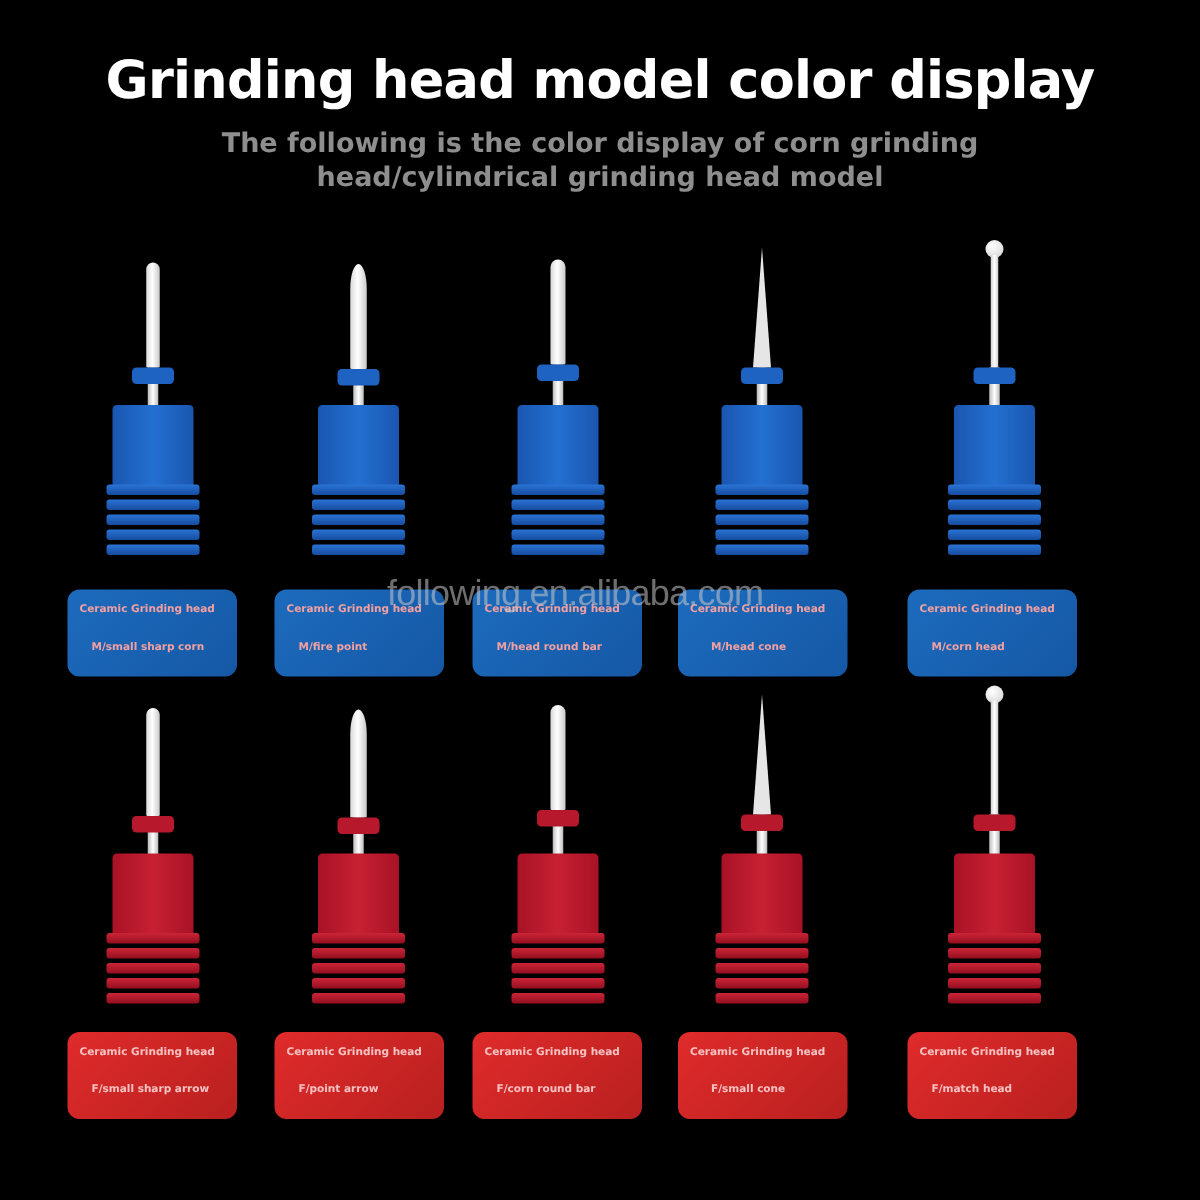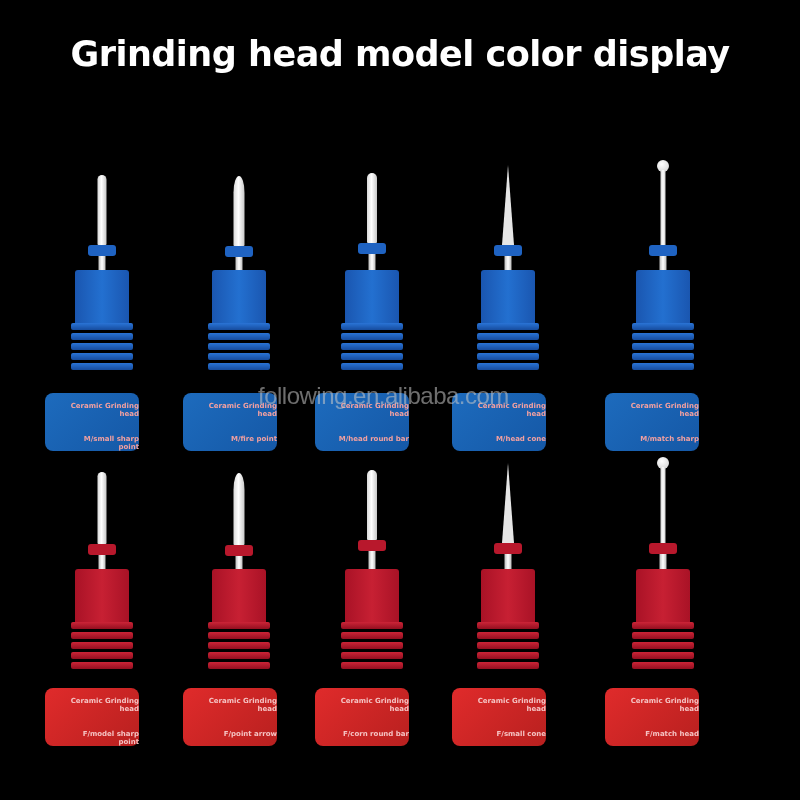--- a/index.html
+++ b/index.html
@@ -53,41 +53,43 @@
     .rib { height: 7px; margin-bottom: 3px; border-radius: 2px; }
 
     .blue .collar, .blue .body, .blue .rib { background: #1f63c2; }
     .blue .body { background: linear-gradient(90deg,#1a56b0,#2370d0 50%,#1a56b0); }
     .blue .rib { background: linear-gradient(180deg,#2a74d6,#164c9e); }
     .red .collar, .red .body, .red .rib { background: #b8182c; }
     .red .body { background: linear-gradient(90deg,#a91226,#c72033 50%,#a91226); }
     .red .rib { background: linear-gradient(180deg,#cc2437,#930f20); }
 
     .label {
-      position: absolute; width: 94px; height: 58px; border-radius: 8px;
-      box-sizing: border-box; padding: 9px 0 0 8px; text-align: right;
+      position: absolute; width: 113px; height: 58px; border-radius: 8px;
+      box-sizing: border-box; padding: 9px 0 0 8px;
     }
     .label.blue { background: linear-gradient(135deg,#1d6bbd,#1558a6); }
     .label.red  { background: linear-gradient(135deg,#e02b2b,#b8201f); }
     .label .l1 { display: block; font-size: 7px; font-weight: bold; color: #f2a0a0; }
     .label .l2 { display: block; font-size: 7px; font-weight: bold; color: #f2a0a0; margin: 17px 0 0 8px; }
     .label.red .l1, .label.red .l2 { color: #f5c2c2; }
 
     .watermark {
       position: absolute; left: 258px; top: 382px;
       font-family: "Liberation Sans", sans-serif; font-size: 24px;
       color: rgba(200,200,200,0.55); letter-spacing: -0.5px;
       pointer-events: none;
     }
   </style>
 </head>
 <body>
 
 <div class="title">Grinding head model color display</div>
 <div class="subtitle">
+  <span>The following is the color display of corn grinding</span>
+  <span>head/cylindrical grinding head model</span>
 </div>
 
 <div class="tool blue" style="left:67px;top:0;height:380px;">
   <div class="tip point" style="top:175px;height:70px;"></div>
   <div class="shank" style="top:245px;height:25px;"></div>
   <div class="collar" style="top:245px;"></div>
   <div class="body" style="top:270px;"></div>
   <div class="ribs" style="top:323px;">
       <div class="rib"></div>
       <div class="rib"></div>
@@ -149,37 +151,37 @@
       <div class="rib"></div>
       <div class="rib"></div>
       <div class="rib"></div>
       <div class="rib"></div>
       <div class="rib"></div>
     </div>
 </div>
 
 <div class="label blue" style="left:45px;top:393px;">
   <span class="l1">Ceramic Grinding head</span>
-  <span class="l2">M/small sharp point</span>
+  <span class="l2">M/small sharp corn</span>
 </div>
 <div class="label blue" style="left:183px;top:393px;">
   <span class="l1">Ceramic Grinding head</span>
   <span class="l2">M/fire point</span>
 </div>
 <div class="label blue" style="left:315px;top:393px;">
   <span class="l1">Ceramic Grinding head</span>
   <span class="l2">M/head round bar</span>
 </div>
 <div class="label blue" style="left:452px;top:393px;">
   <span class="l1">Ceramic Grinding head</span>
   <span class="l2" style="margin-left:14px;">M/head cone</span>
 </div>
 <div class="label blue" style="left:605px;top:393px;">
   <span class="l1">Ceramic Grinding head</span>
-  <span class="l2">M/match sharp</span>
+  <span class="l2">M/corn head</span>
 </div>
 
 <div class="watermark">following.en.alibaba.com</div>
 
 <div class="tool red" style="left:67px;top:0;height:680px;">
   <div class="tip point" style="top:472px;height:72px;"></div>
   <div class="shank" style="top:544px;height:26px;"></div>
   <div class="collar" style="top:544px;"></div>
   <div class="body" style="top:569px;"></div>
   <div class="ribs" style="top:622px;">
@@ -239,21 +241,21 @@
       <div class="rib"></div>
       <div class="rib"></div>
       <div class="rib"></div>
       <div class="rib"></div>
       <div class="rib"></div>
     </div>
 </div>
 
 <div class="label red" style="left:45px;top:688px;">
   <span class="l1">Ceramic Grinding head</span>
-  <span class="l2">F/model sharp point</span>
+  <span class="l2">F/small sharp arrow</span>
 </div>
 <div class="label red" style="left:183px;top:688px;">
   <span class="l1">Ceramic Grinding head</span>
   <span class="l2">F/point arrow</span>
 </div>
 <div class="label red" style="left:315px;top:688px;">
   <span class="l1">Ceramic Grinding head</span>
   <span class="l2">F/corn round bar</span>
 </div>
 <div class="label red" style="left:452px;top:688px;">

